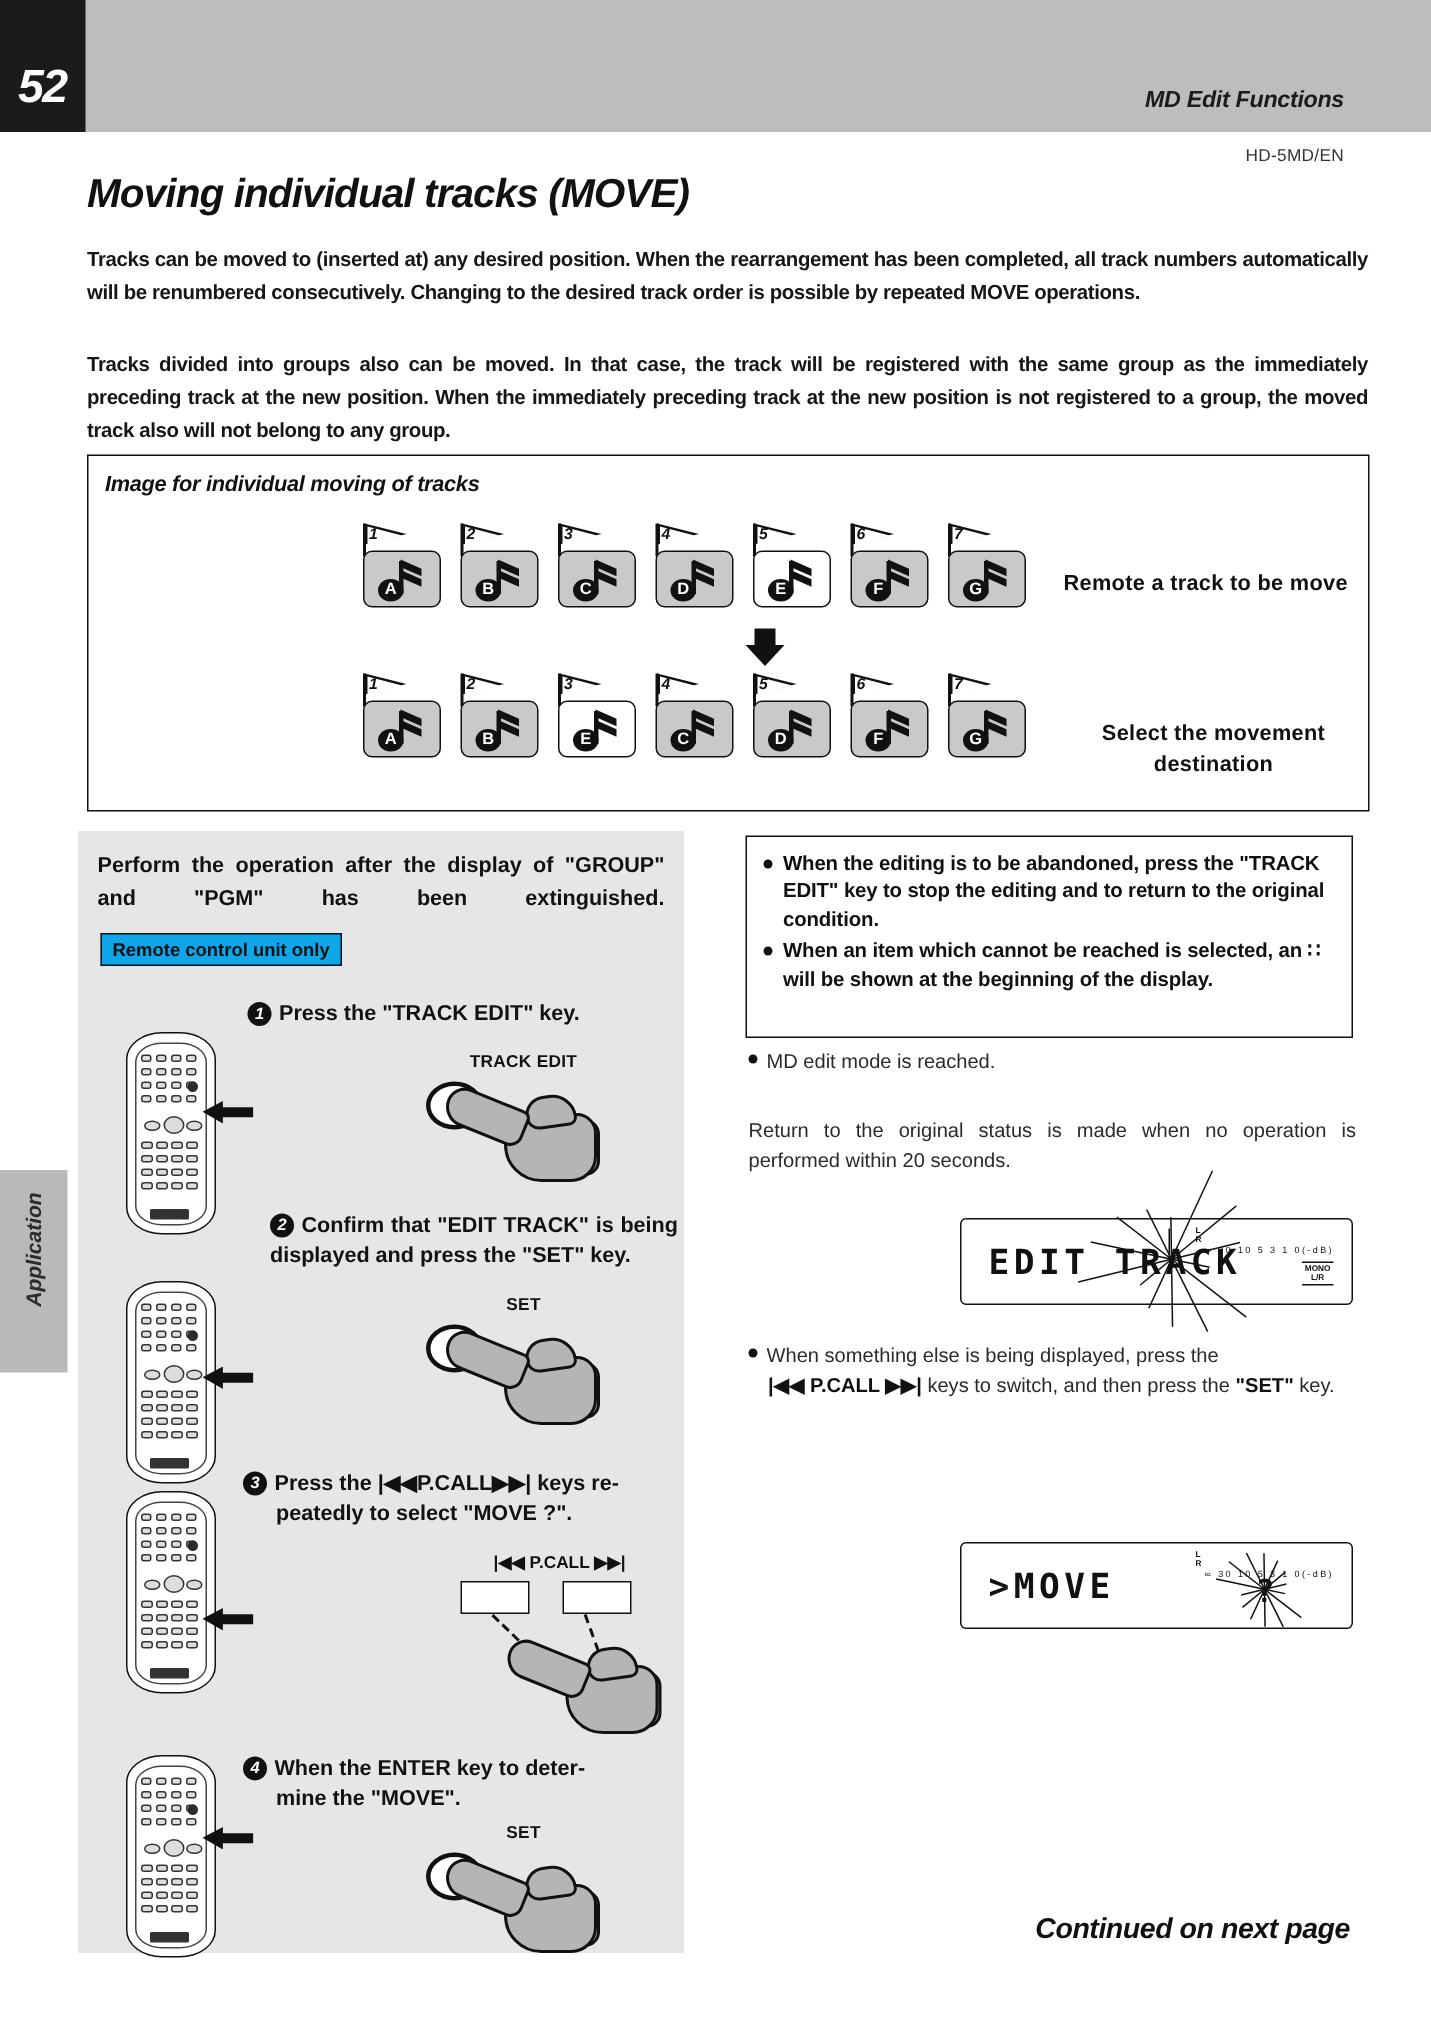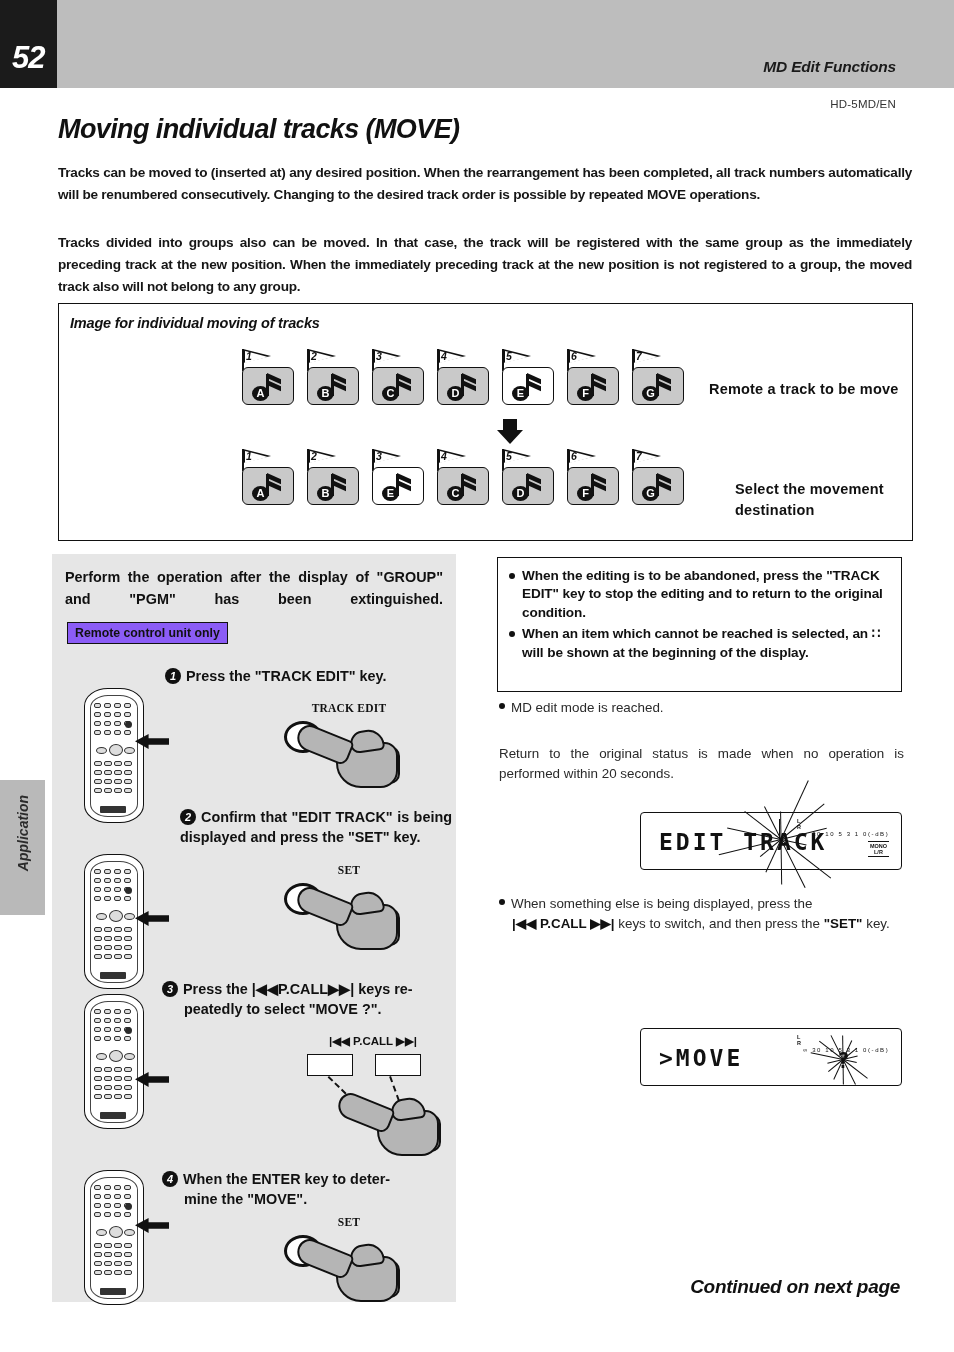--- a/index.html
+++ b/index.html
@@ -136,35 +136,35 @@
     width: 0; height: 0;
     border-left: 13px solid transparent;
     border-right: 13px solid transparent;
     border-top: 14px solid #111;
   }
   .diagram-caption {
     position: absolute; font-size: 14.5px; font-weight: bold; color: #111;
     line-height: 1.42; width: 200px; letter-spacing: 0.2px;
   }
   #cap-top { left: 650px; top: 75px; }
-  #cap-bottom { left: 676px; top: 175px; }
+  #cap-bottom { left: 650px; top: 175px; text-align: center; }
 
   
   .left-panel {
     position: absolute; left: 52px; top: 554px;
     width: 404px; height: 748px; background: #e6e6e6;
   }
   .perform-note {
     position: absolute; left: 13px; top: 13px; width: 378px;
     font-size: 14.4px; font-weight: bold; color: #111;
     line-height: 1.5; text-align: justify; text-align-last: justify;
   }
   .remote-only {
     position: absolute; left: 15px; top: 68px;
-    border: 1.5px solid #111; background: #8b5cf6;
+    border: 1.5px solid #111; background: #0ea5e9;
     padding: 3px 7px 3px 7px;
     font-size: 12.3px; font-weight: bold; color: #111;
   }
 
   
   .step-text {
     position: absolute; font-size: 14.4px; font-weight: bold; color: #111;
     line-height: 1.42; letter-spacing: 0px;
   }
   .step-num {
@@ -206,21 +206,21 @@
   .cursor-arrow {
     position: absolute; width: 0; height: 0;
   }
   .cursor-arrow .ca-body {
     position: absolute; left: 0; top: 0; width: 34px; height: 15px;
     background: #111;
     clip-path: polygon(0% 48%, 40% 0%, 40% 28%, 100% 28%, 100% 72%, 40% 72%, 40% 100%);
   }
 
   
-  .key-illus { position: absolute; width: 150px; height: 92px; font-family: Liberation Serif, serif; }
+  .key-illus { position: absolute; width: 150px; height: 92px; }
   .key-label {
     position: absolute; top: 0; left: 0; width: 150px; text-align: center;
     font-size: 11.5px; font-weight: bold; color: #111; letter-spacing: 0.2px;
   }
   .key-circle {
     position: absolute; left: 10px; top: 19px; width: 38px; height: 32px;
     border: 3px solid #111; border-radius: 50%; background: #fff;
   }
   .hand {
     position: absolute; left: 22px; top: 26px; width: 104px; height: 62px;

